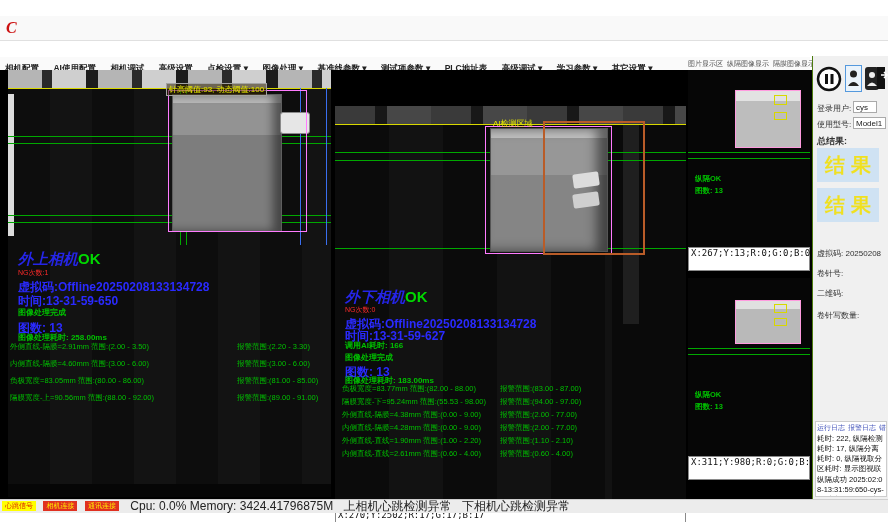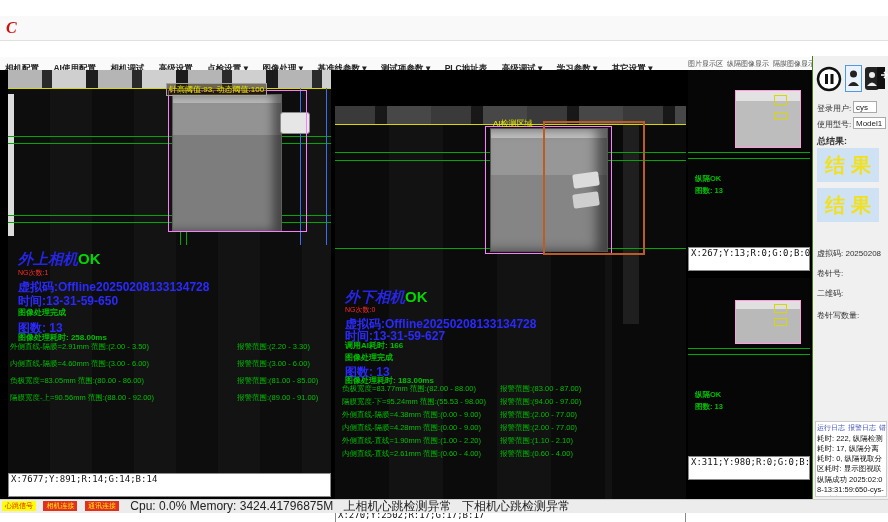--- a/index.html
+++ b/index.html
@@ -128,21 +128,20 @@
     <div class="ov-green" style="left:10px;top:262px;">图像处理耗时: 258.00ms</div>
 
     <div class="meas" style="left:2px;top:272px;">外侧直线-隔膜=2.91mm 范围:(2.00 - 3.50)</div>
     <div class="meas" style="left:229px;top:272px;">报警范围:(2.20 - 3.30)</div>
     <div class="meas" style="left:2px;top:289px;">内侧直线-隔膜=4.60mm 范围:(3.00 - 6.00)</div>
     <div class="meas" style="left:229px;top:289px;">报警范围:(3.00 - 6.00)</div>
     <div class="meas" style="left:2px;top:306px;">负极宽度=83.05mm 范围:(80.00 - 86.00)</div>
     <div class="meas" style="left:229px;top:306px;">报警范围:(81.00 - 85.00)</div>
     <div class="meas" style="left:2px;top:323px;">隔膜宽度-上=90.56mm 范围:(88.00 - 92.00)</div>
     <div class="meas" style="left:229px;top:323px;">报警范围:(89.00 - 91.00)</div>
-    <div class="view-footer">X:7677;Y:891;R:14;G:14;B:14</div>
   </div>
 
   <div class="abs view" style="left:335px;top:70px;width:351px;height:427px;margin-top:36px;">
     <div class="scene-rect" style="left:0;top:0;width:351px;height:18px;background:repeating-linear-gradient(90deg,#3a3a3a 0 40px,#181818 40px 52px,#474747 52px 96px);"></div>
     <div class="scene-rect" style="left:0;top:18px;width:351px;height:396px;background:repeating-linear-gradient(90deg,#0b0b0b 0 54px,#121212 54px 108px);"></div>
     <div class="scene-rect" style="left:277px;top:18px;width:74px;height:396px;background:#0a0a0a;"></div>
     <div class="scene-rect" style="left:288px;top:18px;width:16px;height:200px;background:#1f1f1f;"></div>
     <div class="hline yellow" style="top:18px;"></div>
     <div class="hline green" style="top:46px;"></div>
     <div class="hline green" style="top:54px;"></div>

